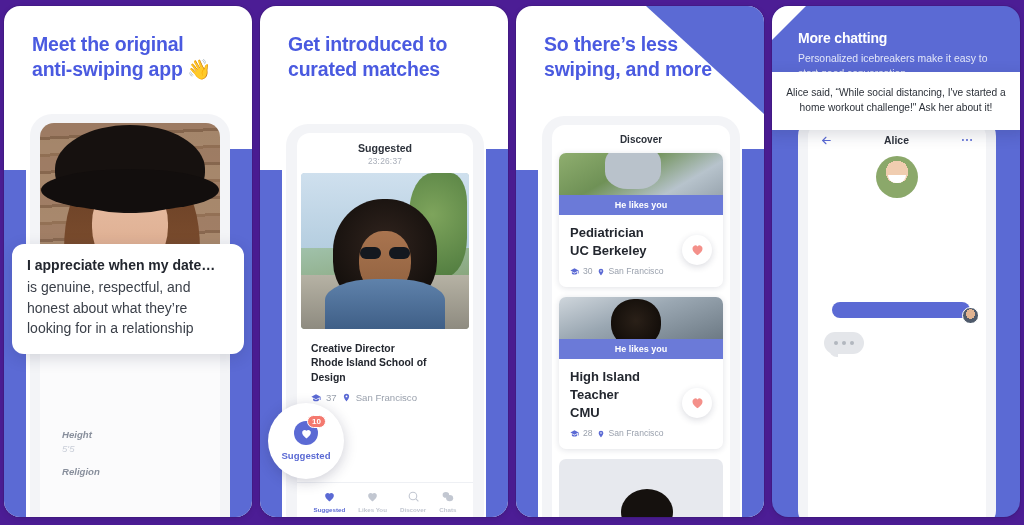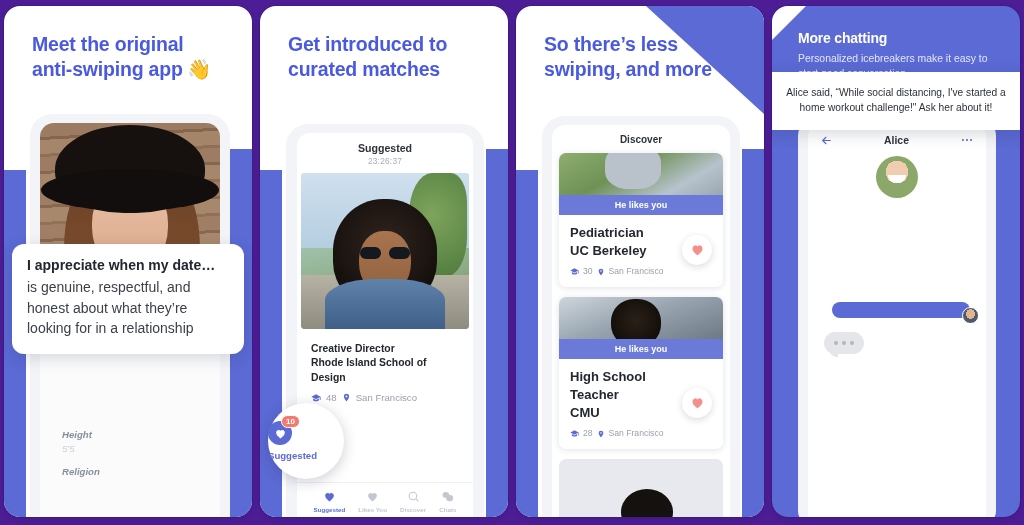--- a/index.html
+++ b/index.html
@@ -202,21 +202,21 @@
   .nav-label { font-size: 6.2px; font-weight: bold; color: #c2c7d1; }
   .nav-item.active .nav-label { color: #5b6ad4; }
   .nav-glyph { color: #c2c7d1; display: flex; }
   .nav-item.active .nav-glyph { color: #5b6ad4; }
   .magnifier {
     position: absolute; left: 8px; bottom: 38px;
     width: 76px; height: 76px; border-radius: 50%;
     background: #ffffff;
     box-shadow: 0 3px 14px rgba(30,34,70,0.22);
     display: flex; flex-direction: column;
-    justify-content: center; gap: 5px;
+    align-items: center; justify-content: center; gap: 5px;
     z-index: 9;
   }
   .mag-icon { position: relative; width: 24px; height: 24px; }
   .mag-circle {
     width: 24px; height: 24px; border-radius: 50%;
     background: #5b6ad4; display: flex; align-items: center; justify-content: center;
     color: #fff;
   }
   .mag-badge {
     position: absolute; right: -8px; top: -6px;
@@ -433,21 +433,21 @@
 
         <div class="p2-info">
           <div class="p2-job">Creative Director</div>
           <div class="p2-job">Rhode Island School of Design</div>
           <div class="p2-meta">
             <span class="cap-icon">
               <svg width="10" height="10" viewBox="0 0 24 24" fill="currentColor">
                   <path d="M12 3 1 9l11 6 9-4.9V17h2V9L12 3zM5 13.2V17c0 1.7 3.1 3 7 3s7-1.3 7-3v-3.8l-7 3.8-7-3.8z"></path>
                 </svg>
             </span>
-            <span class="age">48</span>
+            <span class="age">37</span>
             <span class="pin-icon">
               <svg width="9" height="9" viewBox="0 0 24 24" fill="currentColor">
                   <path d="M12 2a7 7 0 0 0-7 7c0 5.2 7 13 7 13s7-7.8 7-13a7 7 0 0 0-7-7zm0 9.5A2.5 2.5 0 1 1 12 6.5a2.5 2.5 0 0 1 0 5z"></path>
                 </svg>
             </span>
             <span>San Francisco</span>
           </div>
         </div>
 
         <div class="p2-nav">
@@ -546,21 +546,21 @@
                 </svg>
             </div>
           </div>
         </div>
 
         <div class="disc-card">
           <div class="disc-photo dp2"></div>
           <div class="disc-banner">He likes you</div>
           <div class="disc-body">
             <div class="disc-text">
-              <div class="disc-job">High School Teacher</div>
+              <div class="disc-job">High Island Teacher</div>
               <div class="disc-job">CMU</div>
               <div class="disc-meta">
                 <span class="cap-icon">
                   <svg width="9" height="9" viewBox="0 0 24 24" fill="currentColor">
                       <path d="M12 3 1 9l11 6 9-4.9V17h2V9L12 3zM5 13.2V17c0 1.7 3.1 3 7 3s7-1.3 7-3v-3.8l-7 3.8-7-3.8z"></path>
                     </svg>
                 </span>
                 <span>28</span>
                 <span class="pin-icon">
                   <svg width="8" height="8" viewBox="0 0 24 24" fill="currentColor">

